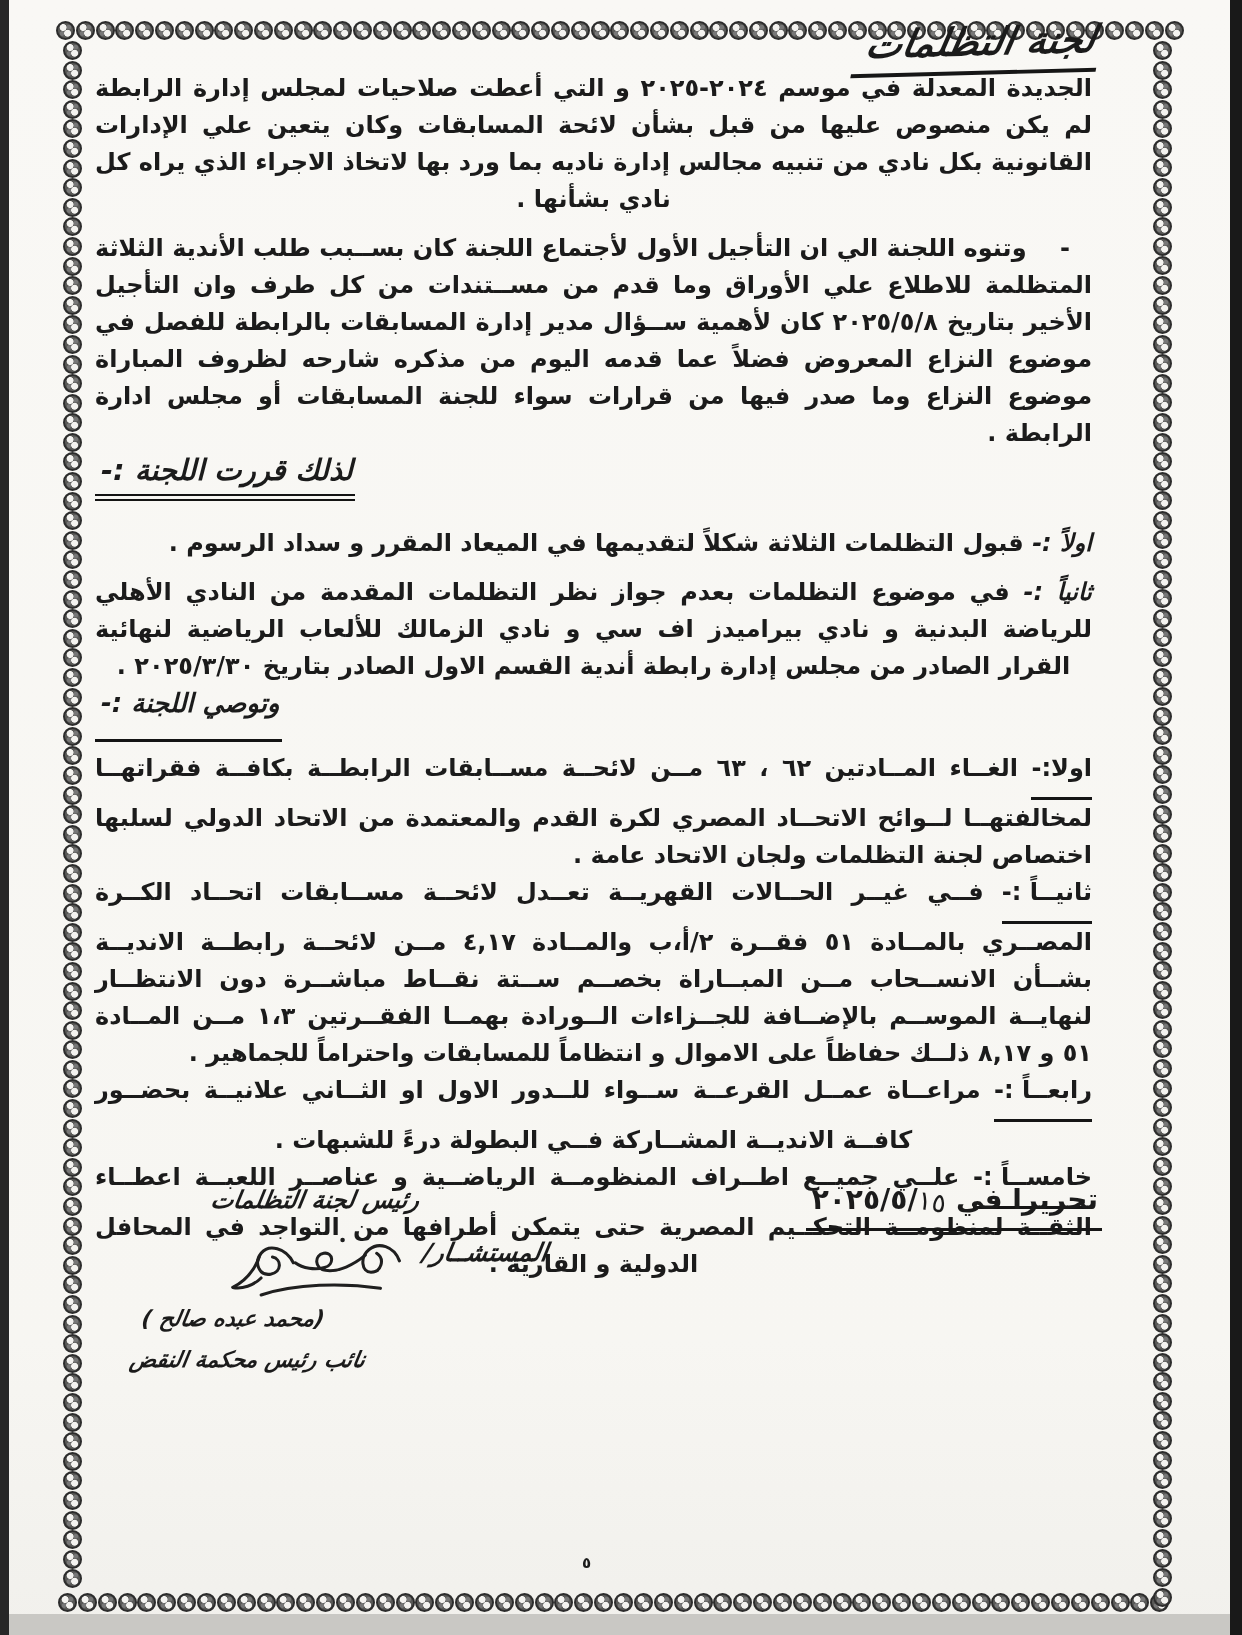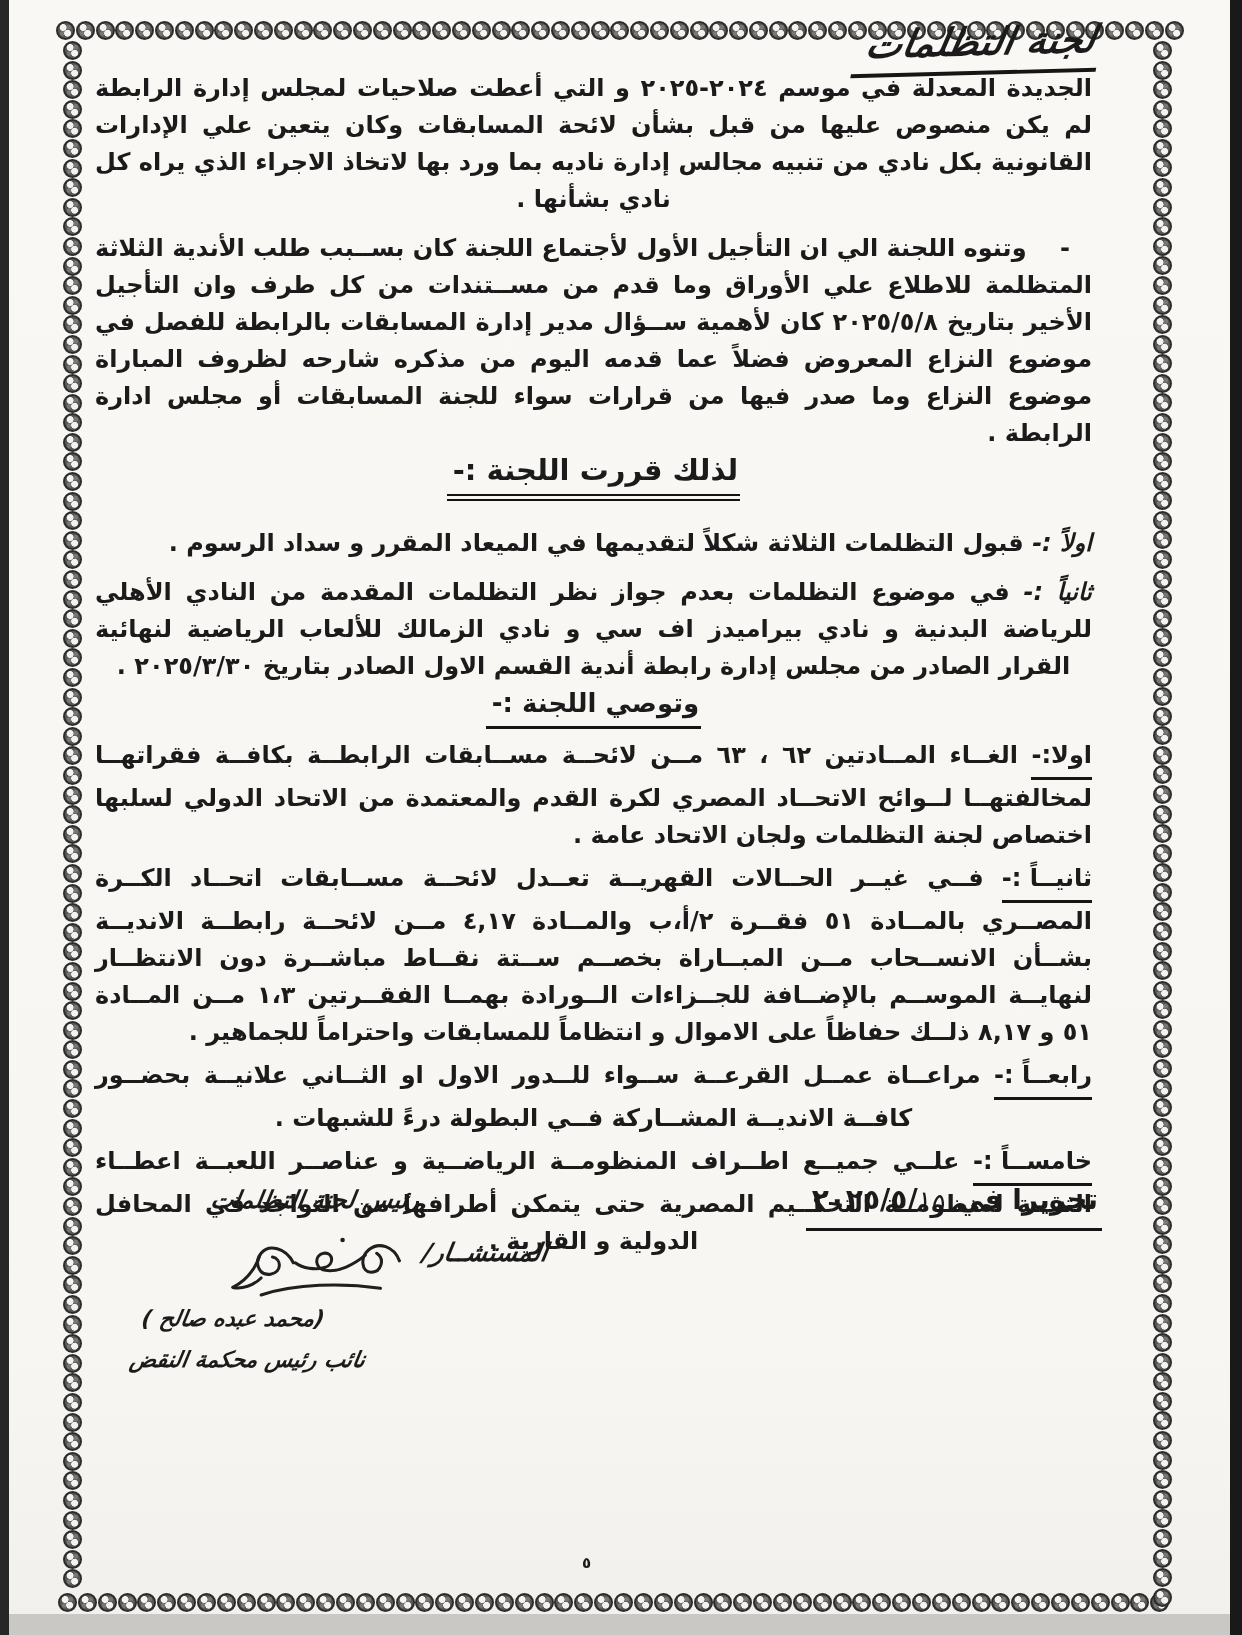--- a/index.html
+++ b/index.html
@@ -36,27 +36,27 @@
     font-size:38px;font-style:italic;letter-spacing:-1px;
     transform:skewX(-12deg) rotate(-1.5deg);
     border-bottom:4px solid #161616;padding:0 6px 7px 10px;
   }
   
   .content{position:absolute;top:70px;left:95px;right:150px;z-index:4;
     font-size:24px;line-height:37px;}
   .p{margin:0;text-align:justify;text-align-last:auto;}
   .last-center{text-align-last:center;}
   .indent{text-indent:22px;}
-  .mt4{margin-top:12px}.mt6{margin-top:6px}.mt8{margin-top:8px}
+  .mt4{margin-top:12px}.mt6{}.mt8{margin-top:8px}
   .mt10{margin-top:10px}.mt14{margin-top:14px}.mt24{margin-top:24px}
-  .hwrap{margin:0;text-align:center;}
+  .hwrap{margin:0;text-align:left;font-style:italic;}
   .h-main{display:inline-block;font-size:29px;border-bottom:7px double #141414;padding:0 2px 5px 6px;}
-  .h-sub{display:inline-block;font-size:26px;border-bottom:3px solid #141414;padding:0 2px 4px 6px;}
+  .h-sub{display:inline-block;font-size:26px;border-bottom:3px solid #141414;padding:0 2px 17px 6px;}
   .lbl{white-space:nowrap;font-style:italic;}
-  .lbl-u{display:inline-block;border-bottom:3px solid #151515;padding-bottom:3px;white-space:nowrap;}
+  .lbl-u{display:inline-block;border-bottom:3px solid #151515;padding-bottom:10px;white-space:nowrap;}
   
   .date-line{
     position:absolute;top:1183px;right:140px;z-index:5;
     font-size:28px;border-bottom:3px solid #161616;padding:0 4px 12px 6px;
     direction:rtl;
   }
   .date-num{display:inline-block;direction:ltr;unicode-bidi:isolate;}
   .hand-day{display:inline-block;font-weight:400;font-size:0.95em;transform:rotate(9deg) translateY(2px);}
   .sig-block{position:absolute;top:1186px;left:118px;width:430px;direction:rtl;z-index:5;}
   .dec-text{display:inline-block;font-style:italic;transform:skewX(-9deg);letter-spacing:-0.5px;}

